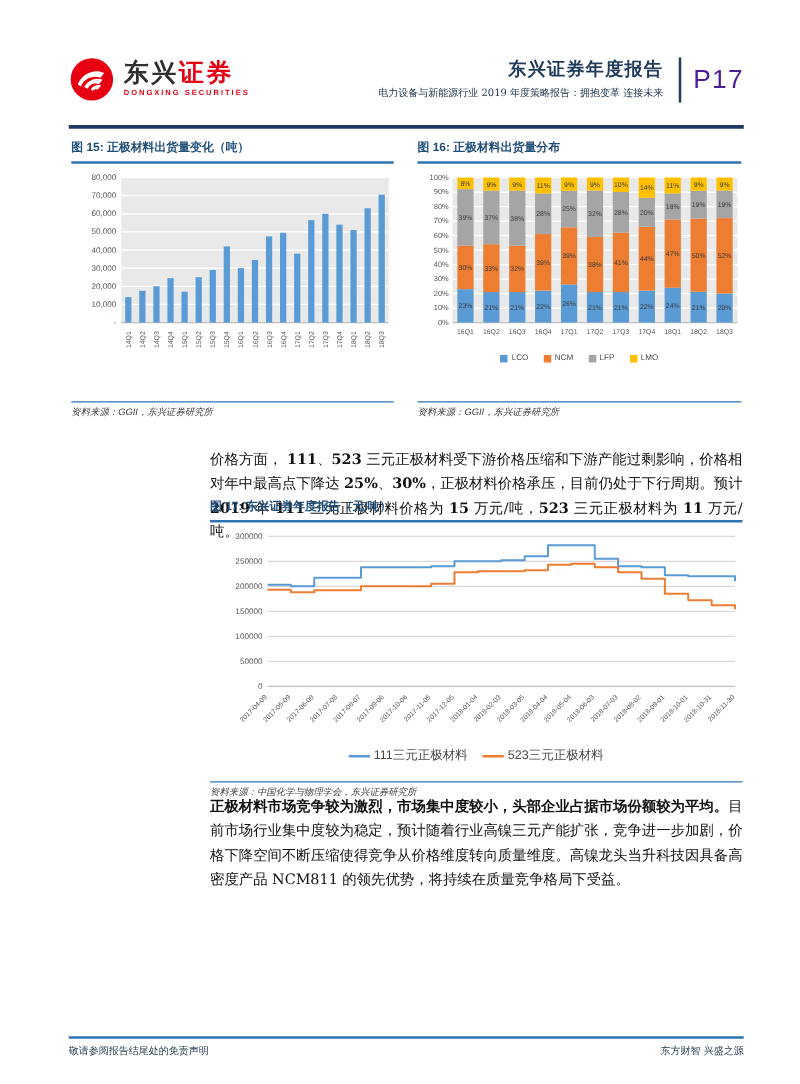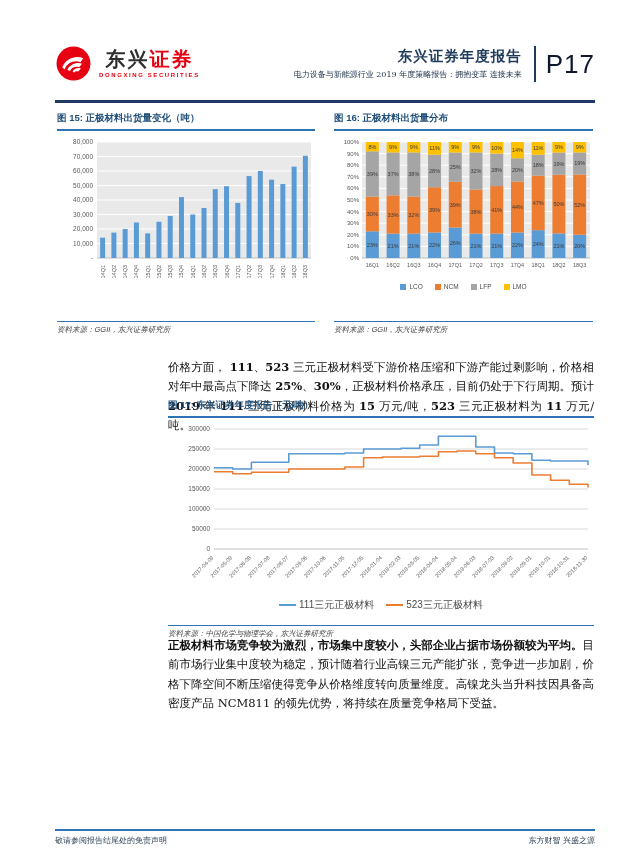--- a/index.html
+++ b/index.html
@@ -1,31 +1,31 @@
 <!DOCTYPE html>
 <html><head>
 <meta charset="utf-8">
 <style>
   html,body{margin:0;padding:0;background:#ffffff;}
   .page{position:relative;width:640px;height:867px;background:#fff;overflow:hidden;
         font-family:"Liberation Sans","DejaVu Sans",sans-serif;color:#222;}
 
   
   .logo{position:absolute;left:55px;top:45px;display:flex;align-items:center;gap:7px;}
-  .logo-text{display:flex;flex-direction:column;align-items:center;}
+  .logo-text{display:flex;flex-direction:column;}
   .logo-cn{font-size:20px;font-weight:700;letter-spacing:2px;line-height:1;}
   .cn-dark{color:#2f2f2f;}
   .cn-red{color:#e60012;}
   .logo-en{font-size:6px;color:#e60012;font-weight:700;letter-spacing:1.6px;margin-top:3px;}
   .header-right{position:absolute;top:46px;right:45px;display:flex;align-items:center;}
   .header-titles{text-align:right;}
   .report-title{font-size:14.5px;font-weight:800;color:#1f3b5c;letter-spacing:1px;line-height:1.2;}
   .report-subtitle{font-size:8px;color:#22364e;margin-top:3px;font-family:"DejaVu Serif","Liberation Serif",serif;text-align:center;}
   .header-divider{width:2px;height:36px;background:#1f3b5c;margin:0 10px 0 12px;}
-  .page-number{font-size:26px;color:#0f172a;letter-spacing:1px;}
+  .page-number{font-size:21px;color:#4c1d95;letter-spacing:1px;}
   .header-rule{position:absolute;left:55px;top:100px;width:540px;height:3px;background:#1f3864;}
 
   
   .figure{position:absolute;}
   .fig15{left:57px;top:112px;width:258px;}
   .fig16{left:334px;top:112px;width:259px;}
   .fig17{left:168px;top:399px;width:426px;}
   .fig-title{font-size:9.5px;font-weight:700;color:#1f4e79;padding-bottom:4px;border-bottom:2px solid #2e74b5;}
   .fig-body{margin-top:5px;height:172px;}
   .fig17 .fig-body{height:189px;}

